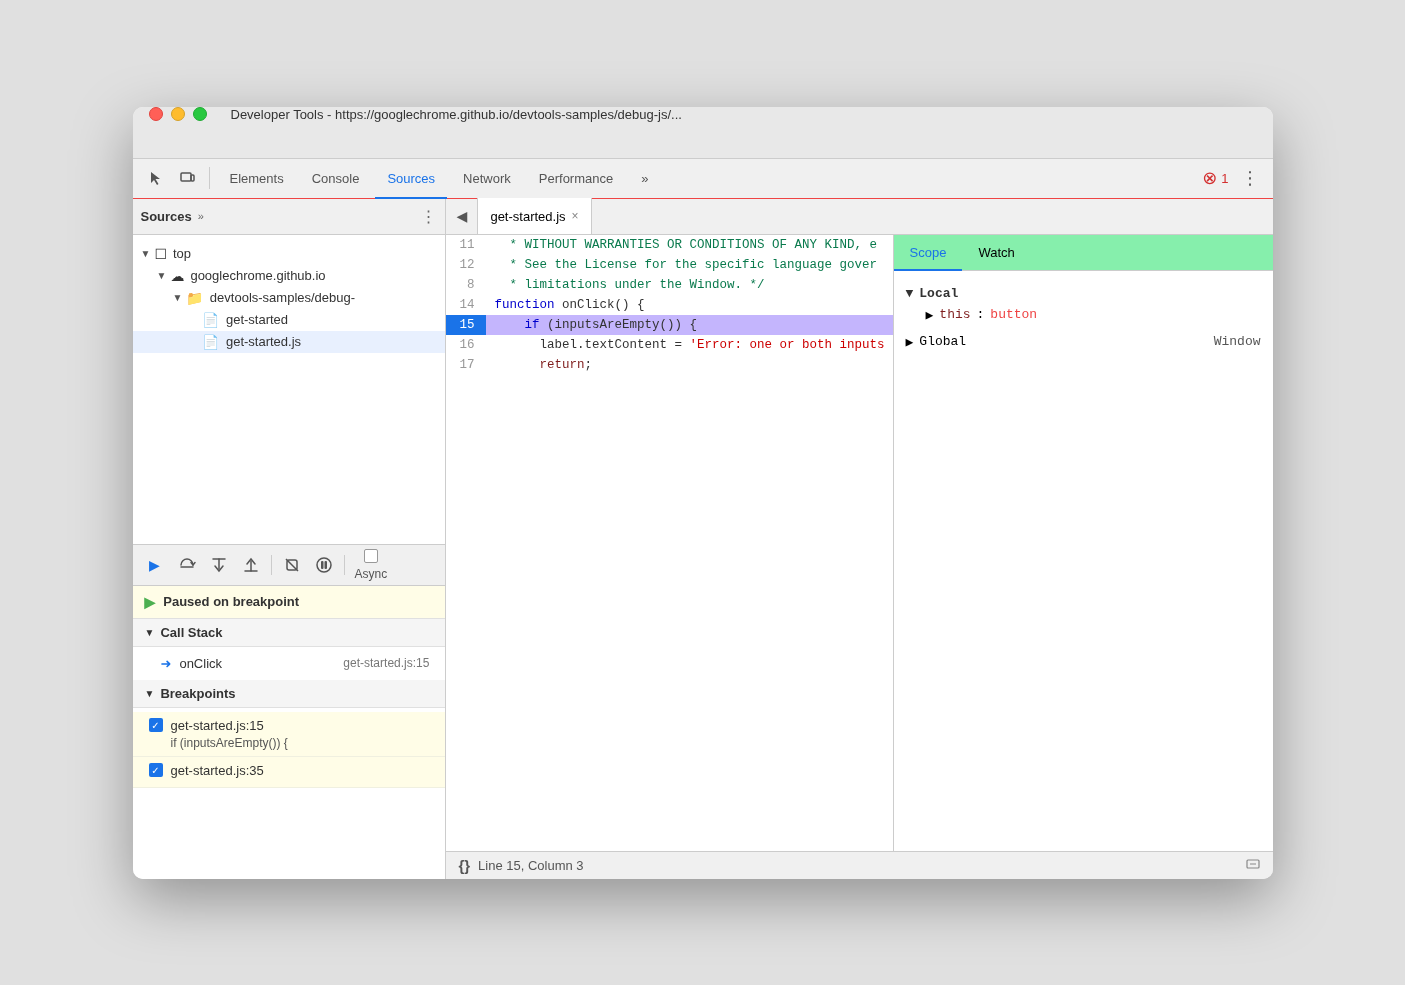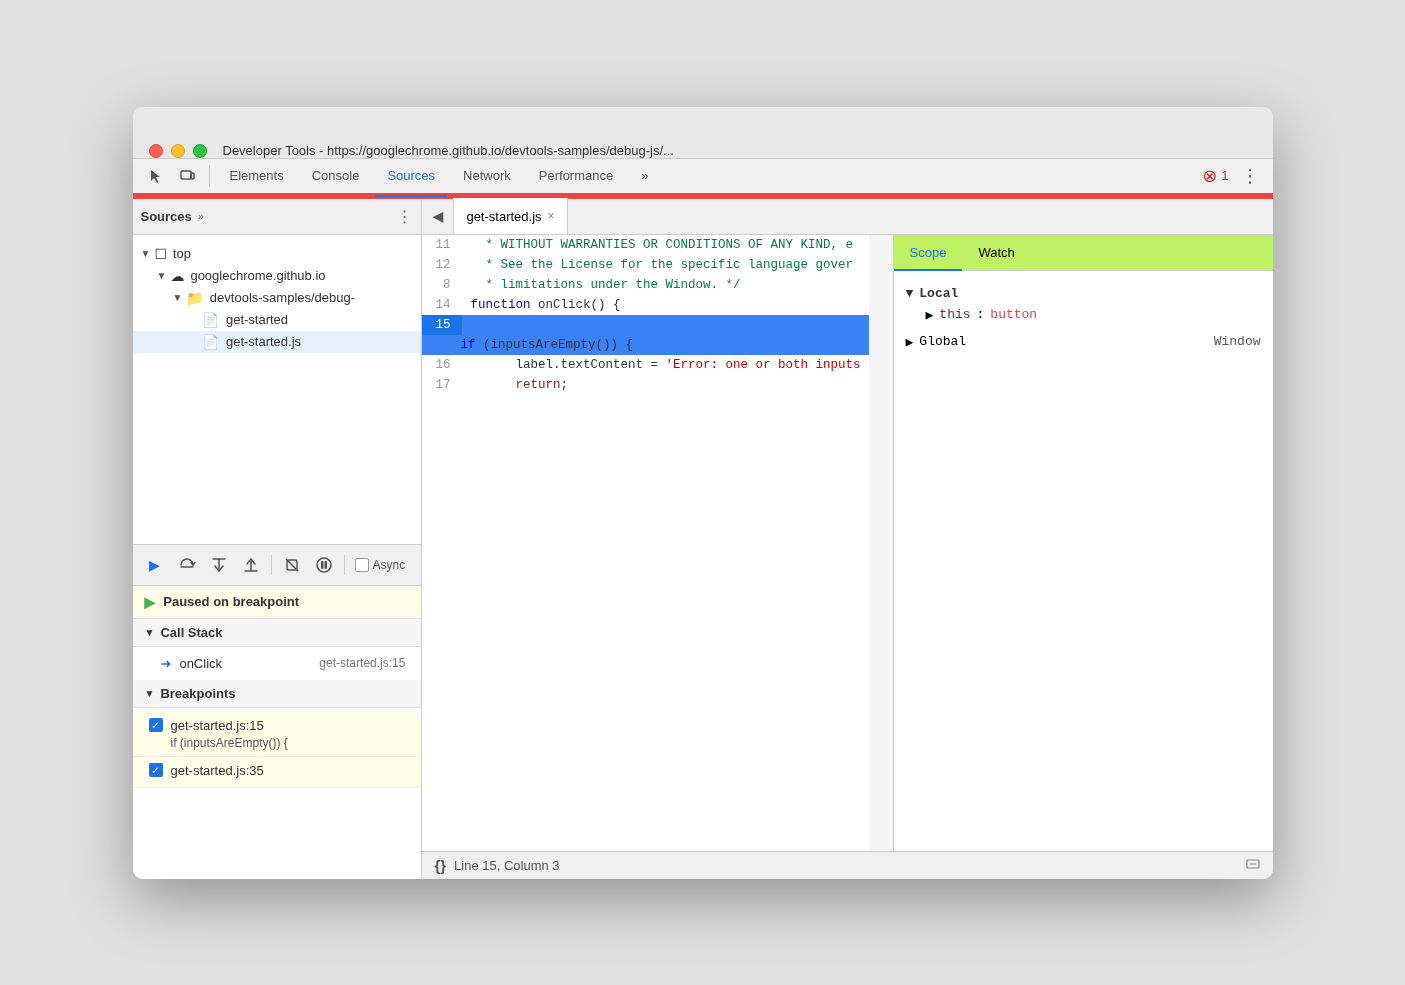--- a/index.html
+++ b/index.html
@@ -16,23 +16,24 @@
       background: #f5f5f5;
       border-radius: 10px;
       box-shadow: 0 20px 60px rgba(0,0,0,0.35);
       overflow: hidden;
     }
     
     .title-bar {
       background: #e8e8e8;
       height: 52px;
       display: flex;
-      align-items: flex-end;
+      align-items: flex-start;
       padding: 0 16px;
       border-bottom: 1px solid #ccc;
+      gap: 8px;
     }
     .traffic-lights {
       display: flex;
       gap: 8px;
       margin-right: 16px;
     }
     .traffic-light {
       width: 14px;
       height: 14px;
       border-radius: 50%;
@@ -44,21 +45,21 @@
       font-size: 13px;
       color: #333;
       font-weight: 500;
     }
     
     .devtools-toolbar {
       background: #f0f0f0;
       height: 40px;
       display: flex;
       align-items: center;
-      border-bottom: 6px solid #ef4444;
+      border-bottom: 1px solid #ef4444;
       padding: 0 8px;
       gap: 4px;
     }
     .toolbar-icon-btn {
       width: 28px;
       height: 28px;
       display: flex;
       align-items: center;
       justify-content: center;
       border-radius: 4px;
@@ -185,20 +186,21 @@
     }
     .debug-btn.active { color: #1a73e8; }
     .debug-divider { width: 1px; height: 20px; background: #ccc; margin: 0 2px; }
     .async-label {
       font-size: 12px;
       color: #555;
       display: flex;
       align-items: center;
       gap: 4px;
       margin-left: 4px;
+      flex-direction: column;
     }
     .checkbox-small {
       width: 14px;
       height: 14px;
       border: 1px solid #999;
       background: white;
       border-radius: 2px;
     }
     
     .debugger-sections {
@@ -317,21 +319,21 @@
       background: #fff;
       overflow: auto;
       font-family: 'Courier New', Courier, monospace;
       font-size: 12.5px;
     }
     .code-line {
       display: flex;
       align-items: flex-start;
       min-height: 20px;
     }
-    .code-line.highlighted { background: #3b82f6; flex-direction: column; }
+    .code-line.highlighted { background: #c4b5fd; }
     .line-number {
       width: 40px;
       text-align: right;
       padding-right: 12px;
       color: #999;
       user-select: none;
       flex-shrink: 0;
       line-height: 20px;
     }
     .line-number.active-bp {
@@ -365,21 +367,21 @@
     .status-right { margin-left: auto; }
     
     .scope-panel {
       border-left: 1px solid #ccc;
       width: 380px;
       display: flex;
       flex-direction: column;
     }
     .scope-tabs {
       height: 36px;
-      background: #bef264;
+      background: #86efac;
       border-bottom: 1px solid #ccc;
       display: flex;
       align-items: center;
     }
     .scope-tab {
       padding: 0 16px;
       height: 36px;
       display: flex;
       align-items: center;
       font-size: 13px;
@@ -610,21 +612,21 @@
     <div class="right-panel">
 
       <div class="editor-tabs">
         <div class="editor-nav-btn">◀</div>
         <div class="editor-tab">
           <span>get-started.js</span>
           <span class="editor-tab-close">×</span>
         </div>
       </div>
 
-      <div style="display:flex; flex:1; overflow:hidden;gap:24px;">
+      <div style="display:flex; flex:1; overflow:hidden;">
 
         <div class="code-editor" style="flex:1; display:flex; flex-direction:column;">
 
           <div class="code-line">
             <span class="line-number">11</span>
             <span class="code-content code-green">  * WITHOUT WARRANTIES OR CONDITIONS OF ANY KIND, e</span>
           </div>
 
           <div class="code-line">
             <span class="line-number">12</span>

